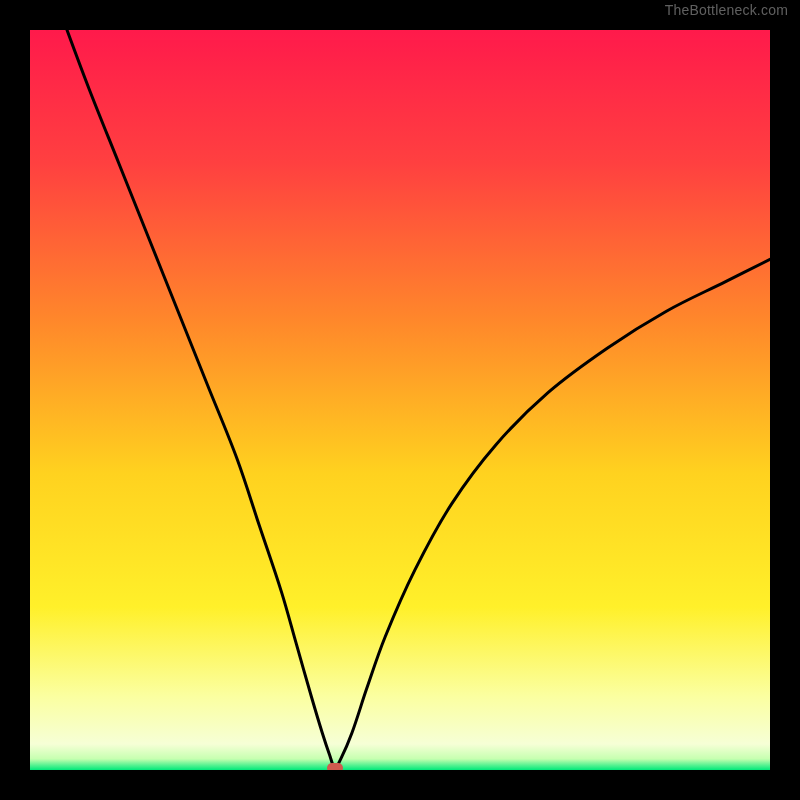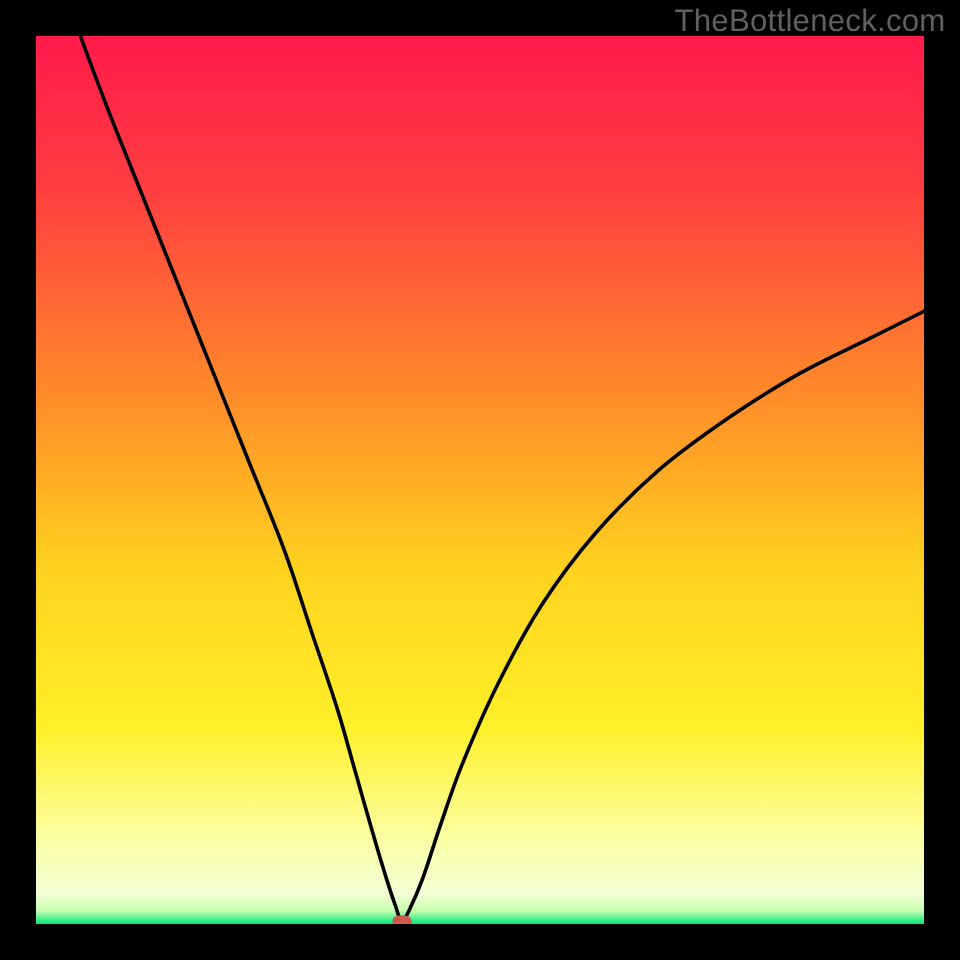--- a/index.html
+++ b/index.html
@@ -15,21 +15,21 @@
     position: relative;
     width: 800px;
     height: 800px;
     background: #000;
   }
   .attribution {
     position: absolute;
     top: 2px;
     right: 12px;
     color: #606060;
-    font-size: 26px;
+    font-size: 14px;
     font-weight: 400;
     letter-spacing: 0.2px;
     z-index: 10;
   }
   .plot-frame {
     position: absolute;
     left: 30px;
     top: 30px;
     width: 740px;
     height: 740px;

